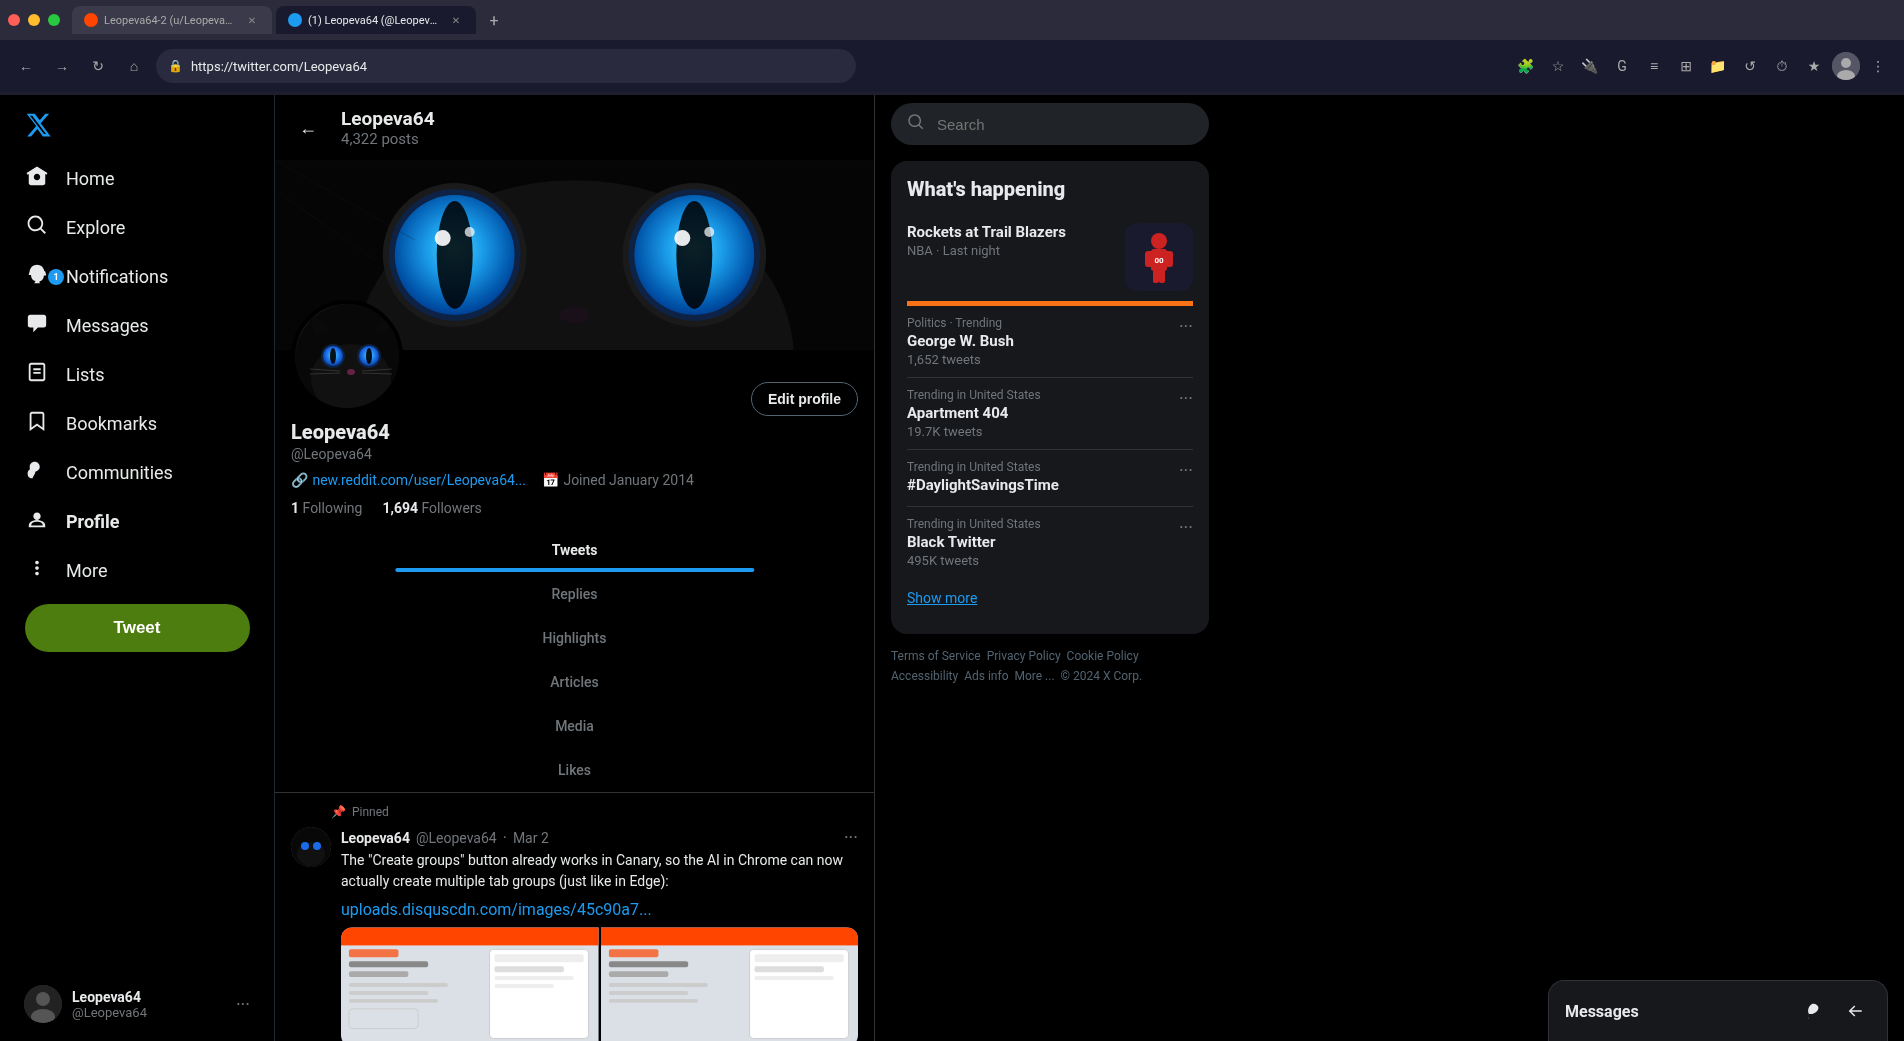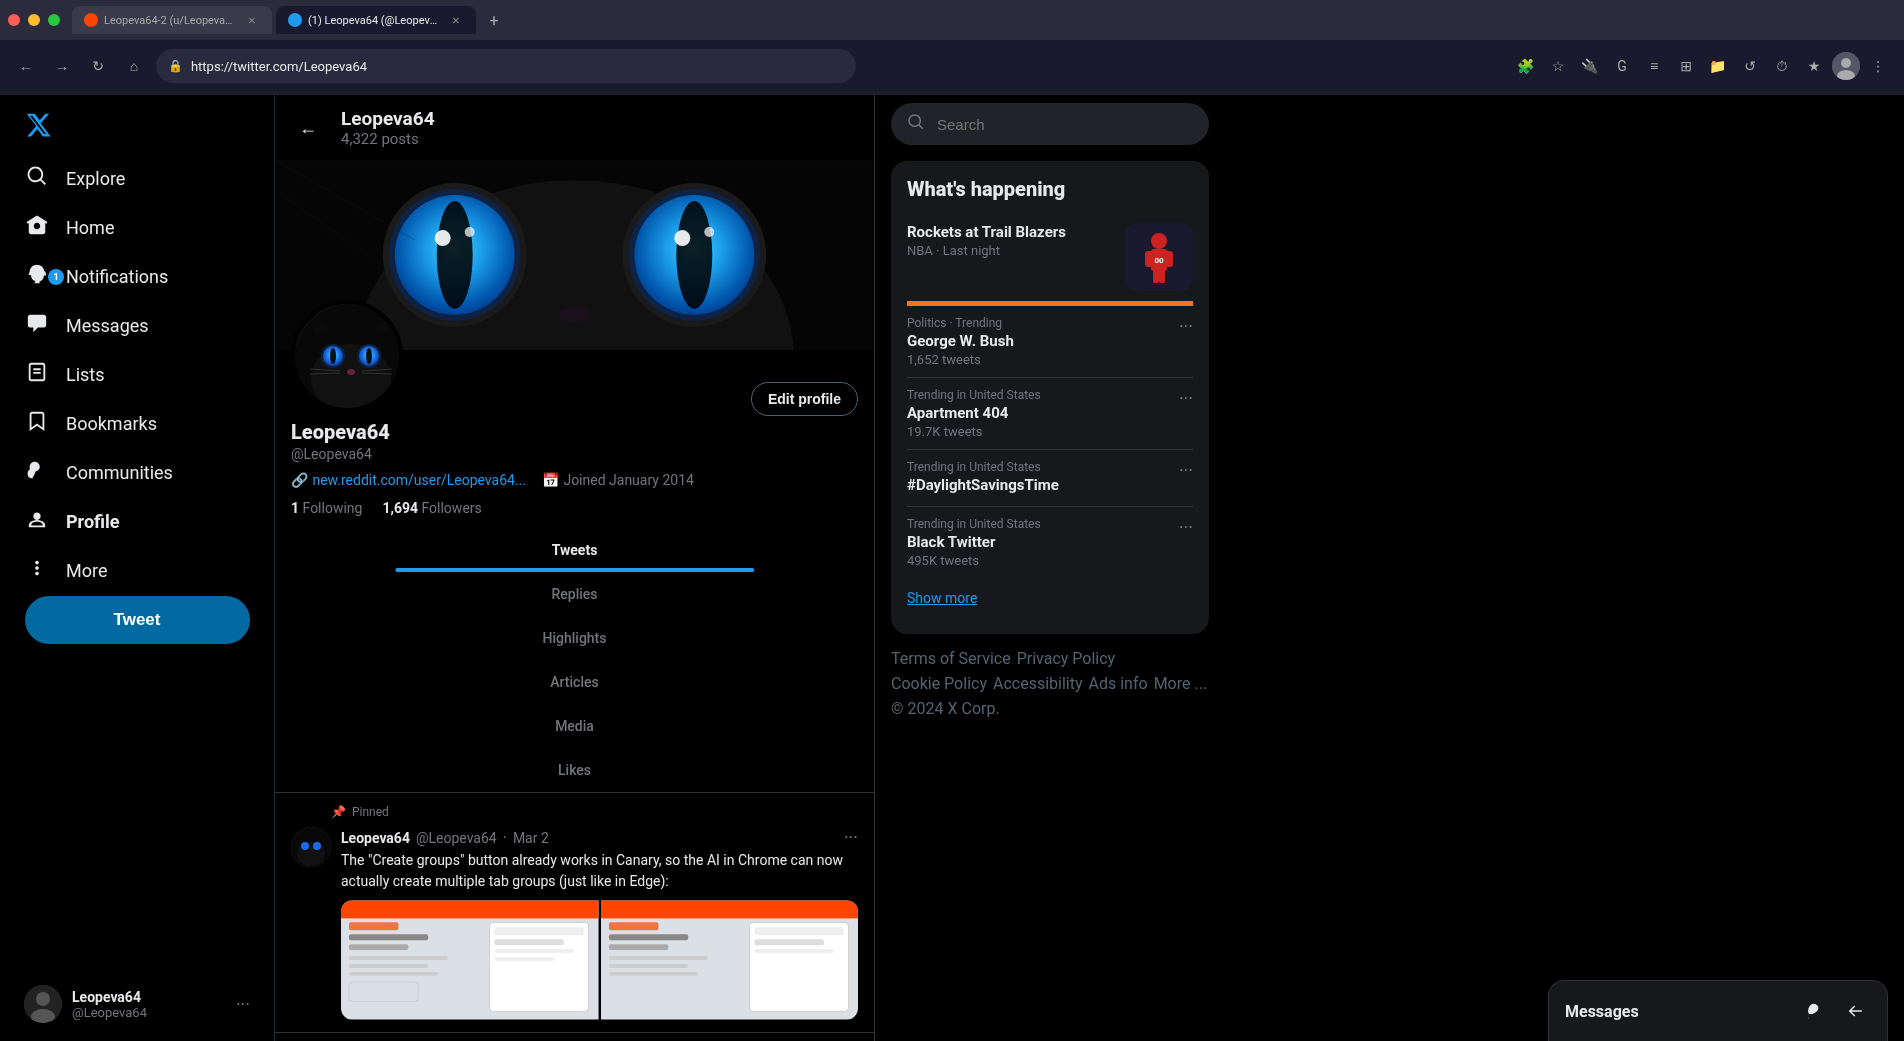--- a/index.html
+++ b/index.html
@@ -191,30 +191,30 @@
       font-size: 9px;
       width: 16px;
       height: 16px;
       border-radius: 50%;
       display: flex;
       align-items: center;
       justify-content: center;
       font-weight: 700;
     }
     .tweet-button {
-      background: #0369a1;
+      background: #4d7c0f;
       color: #fff;
       border: none;
       border-radius: 9999px;
       padding: 14px 0;
       font-size: 17px;
       font-weight: 700;
       cursor: pointer;
       width: 90%;
-      margin: 0 auto;
+      margin: 8px auto;
       display: block;
     }
     .sidebar-user-info {
       display: flex;
       align-items: center;
       gap: 10px;
       padding: 10px 12px;
       border-radius: 9999px;
       cursor: pointer;
       margin-top: auto;
@@ -495,21 +495,21 @@
       color: #1d9bf0;
       font-size: 14px;
       cursor: pointer;
       padding: 12px 0;
       display: block;
     }
     .footer-links {
       display: flex;
       flex-wrap: wrap;
       gap: 6px;
-      font-size: 16px;
+      font-size: 12px;
       color: #536471;
     }
     .footer-link { cursor: pointer; }
     
     .messages-bar {
       position: fixed;
       bottom: 0;
       right: 16px;
       width: 340px;
       background: #16181c;
@@ -612,33 +612,33 @@
   <div class="sidebar">
     <div class="sidebar-logo">
       <svg viewBox="0 0 24 24" width="28" height="28" fill="#1d9bf0">
         <path d="M18.244 2.25h3.308l-7.227 8.26 8.502 11.24H16.17l-4.714-6.231-5.401 6.231H2.744l7.737-8.844L2.25 2.25h6.962l4.265 5.638L18.244 2.25zm-1.161 17.52h1.833L7.084 4.126H5.117L17.083 19.77z"></path>
       </svg>
     </div>
 
     <div class="sidebar-nav-item">
       <span class="nav-icon">
         <svg viewBox="0 0 24 24" width="22" height="22" fill="currentColor">
-            <path d="M10.25 3.75c-3.59 0-6.5 2.91-6.5 6.5s2.91 6.5 6.5 6.5c1.795 0 3.419-.726 4.596-1.904 1.178-1.177 1.904-2.801 1.904-4.596 0-3.59-2.91-6.5-6.5-6.5zm-8.5 6.5c0-4.694 3.806-8.5 8.5-8.5s8.5 3.806 8.5 8.5c0 1.986-.682 3.815-1.814 5.262l4.776 4.776-1.414 1.414-4.776-4.776c-1.447 1.132-3.276 1.814-5.272 1.814-4.694 0-8.5-3.806-8.5-8.5z"></path>
+            <path d="M12 1.696L.622 8.807l1.06 1.696L3 9.73V19.5C3 20.881 4.119 22 5.5 22h13c1.381 0 2.5-1.119 2.5-2.5V9.73l1.318.773 1.06-1.696L12 1.696zM12 16.5c-1.933 0-3.5-1.567-3.5-3.5s1.567-3.5 3.5-3.5 3.5 1.567 3.5 3.5-1.567 3.5-3.5 3.5z"></path>
           </svg>
       </span>
-      <span class="nav-label">Explore</span>
+      <span class="nav-label">Home</span>
     </div>
 
     <div class="sidebar-nav-item">
       <span class="nav-icon">
         <svg viewBox="0 0 24 24" width="22" height="22" fill="currentColor">
-            <path d="M12 1.696L.622 8.807l1.06 1.696L3 9.73V19.5C3 20.881 4.119 22 5.5 22h13c1.381 0 2.5-1.119 2.5-2.5V9.73l1.318.773 1.06-1.696L12 1.696zM12 16.5c-1.933 0-3.5-1.567-3.5-3.5s1.567-3.5 3.5-3.5 3.5 1.567 3.5 3.5-1.567 3.5-3.5 3.5z"></path>
+            <path d="M10.25 3.75c-3.59 0-6.5 2.91-6.5 6.5s2.91 6.5 6.5 6.5c1.795 0 3.419-.726 4.596-1.904 1.178-1.177 1.904-2.801 1.904-4.596 0-3.59-2.91-6.5-6.5-6.5zm-8.5 6.5c0-4.694 3.806-8.5 8.5-8.5s8.5 3.806 8.5 8.5c0 1.986-.682 3.815-1.814 5.262l4.776 4.776-1.414 1.414-4.776-4.776c-1.447 1.132-3.276 1.814-5.272 1.814-4.694 0-8.5-3.806-8.5-8.5z"></path>
           </svg>
       </span>
-      <span class="nav-label">Home</span>
+      <span class="nav-label">Explore</span>
     </div>
 
     <div class="sidebar-nav-item" style="position:relative;">
       <span class="nav-icon" style="position:relative;">
         <svg viewBox="0 0 24 24" width="22" height="22" fill="currentColor">
             <path d="M19.993 9.042C19.48 5.017 16.054 2 11.998 2s-7.482 3.017-7.995 7.042L2.913 13H5.5v.5c0 3.035 2.086 5.571 4.91 6.272L9 22h2.998H15l-.41-1.728C17.414 19.571 19.5 17.035 19.5 14v-.5h2.587l-1.094-4.458zM11.998 22c.003 0 .007 0 .01 0h-3.008.002H12z"></path>
           </svg>
         <span class="notif-badge">1</span>
       </span>
       <span class="nav-label">Notifications</span>
@@ -855,20 +855,23 @@
         </div>
         <div class="tweet-content">
           <div class="tweet-meta">
             <span class="tweet-author-name">Leopeva64</span>
             <span class="tweet-author-handle">@Leopeva64</span>
             <span class="tweet-dot">·</span>
             <span class="tweet-date">Mar 2</span>
             <span class="tweet-more">···</span>
           </div>
           <div class="tweet-text">The "Create groups" button already works in Canary, so the AI in Chrome can now actually create multiple tab groups (just like in Edge):</div>
+          <div>
+            <a href="#" class="tweet-link">uploads.disquscdn.com/images/45c90a7...</a>
+          </div>
 
           <div class="tweet-images">
             <div class="tweet-image-placeholder">
 
               <svg viewBox="0 0 260 120" width="260" height="120">
                 <rect width="260" height="120" fill="#dae0e6"></rect>
                 <rect width="260" height="18" fill="#ff4500"></rect>
                 <rect x="8" y="22" width="50" height="8" rx="2" fill="#ff4500" opacity="0.7"></rect>
                 <rect x="8" y="34" width="80" height="6" rx="2" fill="#888"></rect>
                 <rect x="8" y="44" width="60" height="6" rx="2" fill="#aaa"></rect>

